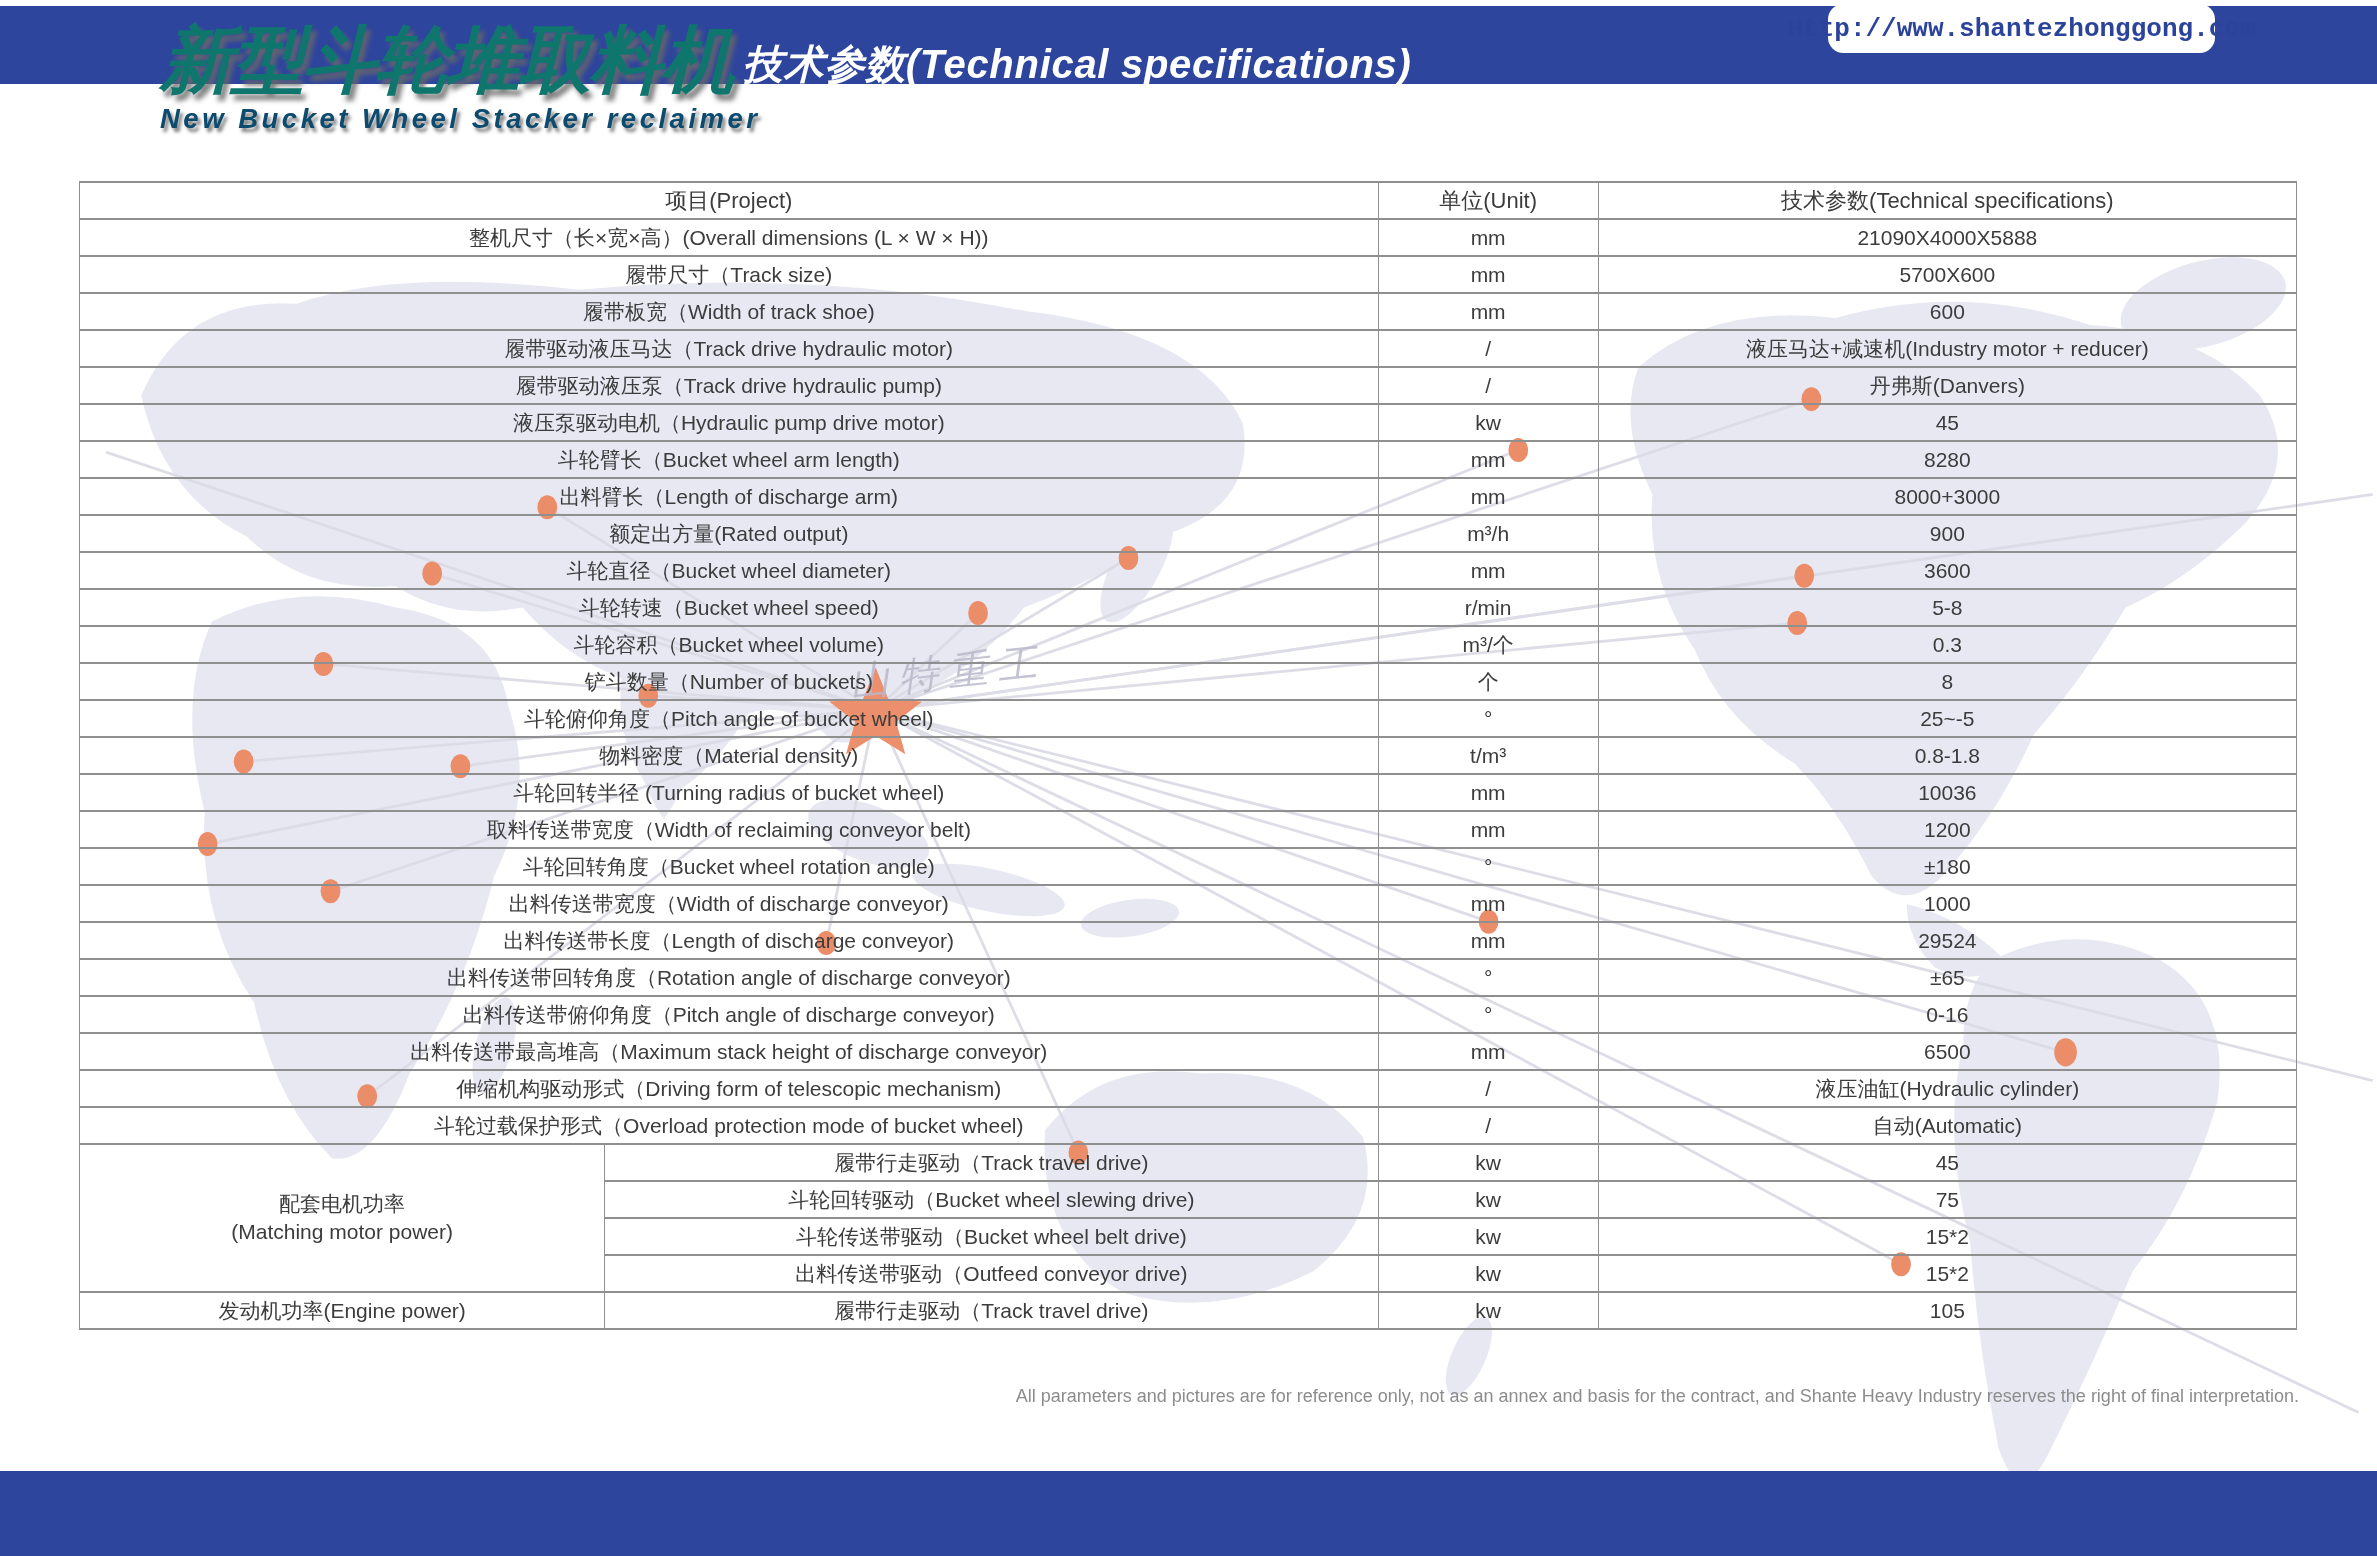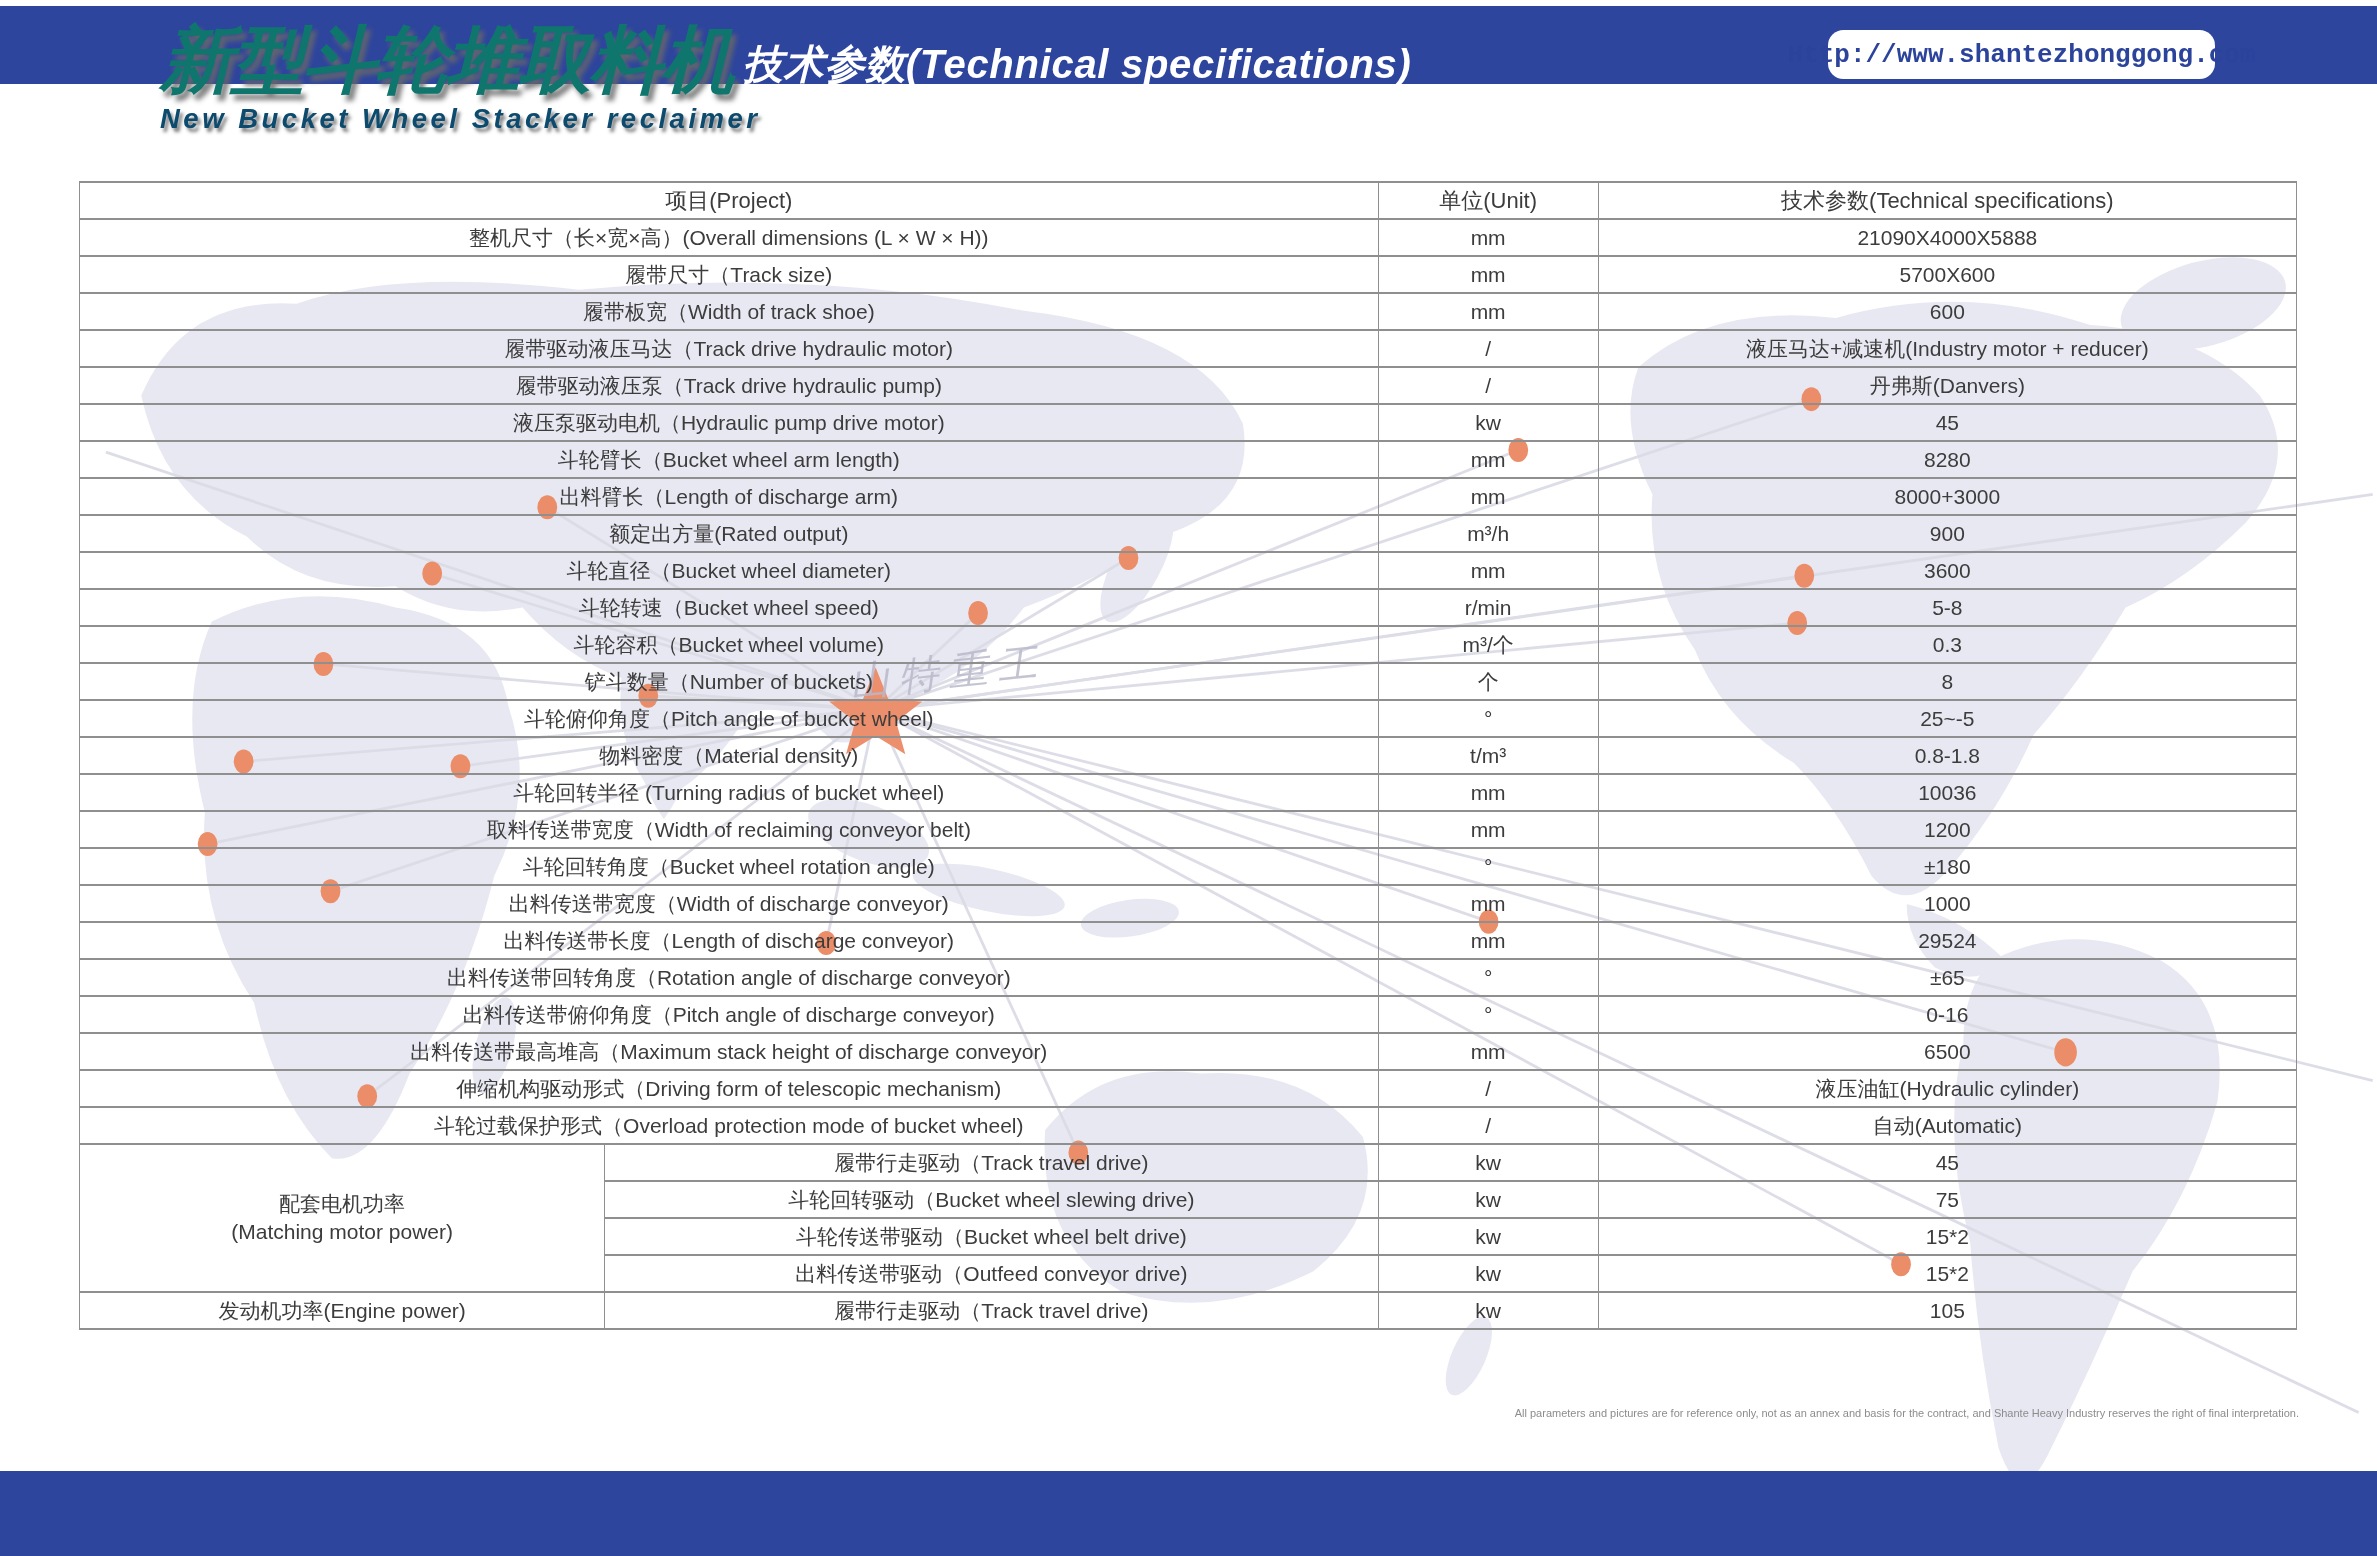--- a/index.html
+++ b/index.html
@@ -22,21 +22,21 @@
   .title-block{position:absolute;left:160px;top:18.4px;z-index:3;}
   .title-cn{font-size:73px;font-weight:900;color:#0f766e;letter-spacing:-1.4px;
     line-height:1.15;font-style:italic;
     text-shadow:4.2px 5.7px 5px rgba(105,105,105,0.85);white-space:nowrap;}
   .title-en{margin-top:1px;font-size:27.5px;font-weight:800;color:#0c4a6e;
     letter-spacing:3.5px;font-style:italic;
     text-shadow:2.8px 3.5px 3.5px rgba(105,105,105,0.85);white-space:nowrap;}
   .tech-heading{position:absolute;left:743px;top:37px;z-index:3;
     font-size:40px;font-weight:800;font-style:italic;color:#ffffff;
     letter-spacing:0.7px;white-space:nowrap;}
-  .url-badge{position:absolute;left:1828px;top:30px;width:387px;height:49px;
+  .url-badge{position:absolute;left:1828px;top:4px;width:387px;height:49px;
     background:#ffffff;border-radius:15.5px;z-index:3;
     display:flex;align-items:center;justify-content:center;}
   .url-text{font-family:"Liberation Mono","DejaVu Sans Mono",monospace;
     font-size:26px;font-weight:700;color:#2B439B;white-space:nowrap;}
 
   
   .map-layer{position:absolute;left:0;top:0;width:2377px;height:1556px;z-index:0;}
 
   
   .spec-table-wrap{position:absolute;left:79px;top:181px;width:2218px;z-index:1;}
@@ -48,21 +48,21 @@
     height:37px;text-align:center;vertical-align:middle;
     color:var(--cell-text);font-size:21px;font-weight:400;
     background:transparent;padding:1.4px 5.7px;overflow:hidden;white-space:nowrap;}
   table.spec th{font-size:22px;margin-top:36px;}
   .c-group div{line-height:1.35;}
 
   
   .disclaimer{position:absolute;right:78px;top:1386px;text-align:right;z-index:2;}
   .disclaimer-cn{font-size:27px;font-weight:800;color:var(--muted-gray);
     letter-spacing:1.4px;white-space:nowrap;}
-  .disclaimer-en{margin-top:21px;font-size:11px;font-weight:400;
+  .disclaimer-en{margin-top:0;font-size:18px;font-weight:400;
     color:var(--muted-gray);white-space:nowrap;}
   .bottom-bar{position:absolute;left:0;top:1471px;width:2377px;height:85px;
     background:var(--brand-blue);z-index:2;}
 </style>
 </head>
 <body>
 
 <div class="page">
 
   <svg class="map-layer" viewBox="0 0 3366 2203" xmlns="http://www.w3.org/2000/svg">

